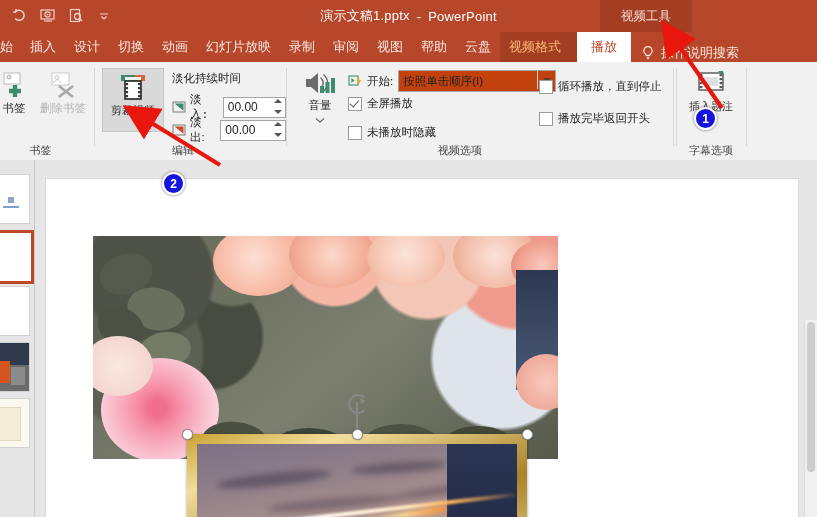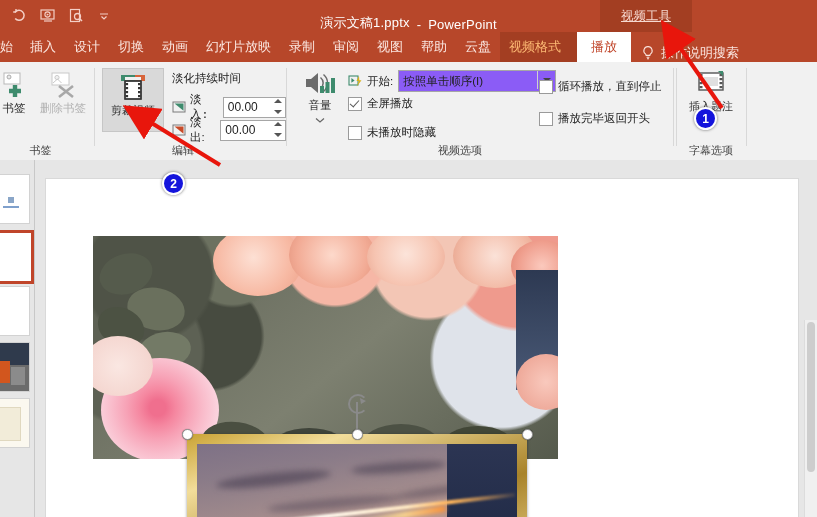--- a/index.html
+++ b/index.html
@@ -15,27 +15,27 @@
   .titlebar{
     position:absolute;left:0;top:0;width:817px;height:32px;
     background:#b7472a;
   }
   .qat{position:absolute;left:0;top:0;height:32px;display:flex;align-items:center;}
   .qat-btn{width:28px;height:26px;display:flex;align-items:center;justify-content:center;
     color:#f4cfc6;}
   .qat-btn svg{display:block;}
   .title-text{
     position:absolute;left:0;top:0;width:817px;height:32px;
-    display:flex;align-items:flex-end;justify-content:center;
+    display:flex;align-items:center;justify-content:center;
     color:#ffffff;font-size:13px;letter-spacing:.2px;pointer-events:none;
   }
   .ctxtab-label{
     position:absolute;left:600px;top:0;width:92px;height:32px;
     background:#a33e22;color:#f6d9d0;font-size:12.5px;
-    display:flex;align-items:center;justify-content:center;text-decoration:underline;
+    display:flex;align-items:center;justify-content:center;
   }
 
   
   .tabstrip{
     position:absolute;left:0;top:32px;width:817px;height:30px;
     background:#b7472a;display:flex;align-items:flex-end;
   }
   .tab{
     height:30px;display:flex;align-items:center;justify-content:center;
     color:#fbe7e1;font-size:13px;padding:0 9px;white-space:nowrap;
@@ -85,21 +85,21 @@
   }
   .spin span{padding-left:4px;font-size:12px;color:#222;}
   .spin .arrows{position:absolute;right:3px;top:1px;display:flex;flex-direction:column;
     justify-content:space-between;height:15px;}
   .spin .arrows i{display:block;width:0;height:0;border-left:4px solid transparent;
     border-right:4px solid transparent;}
   .spin .arrows i.up{border-bottom:4px solid #555;}
   .spin .arrows i.dn{border-top:4px solid #555;}
 
   .combo{
-    width:156px;height:20px;border:1px solid #a6a6a6;background:#8b5cf6;
+    width:156px;height:20px;border:1px solid #a6a6a6;background:#c2410c;
     display:flex;align-items:center;font-size:11.5px;color:#222;position:relative;
   }
   .combo .ctext{padding-left:4px;}
   .combo .cbtn{position:absolute;right:0;top:0;width:17px;height:18px;
     border-left:1px solid #cfcfcf;display:flex;align-items:center;justify-content:center;}
   .combo .cbtn i{width:0;height:0;border-left:4px solid transparent;border-right:4px solid transparent;
     border-top:4px solid #444;}
 
   .grouptitle{font-size:11.5px;color:#222;position:absolute;}
 

